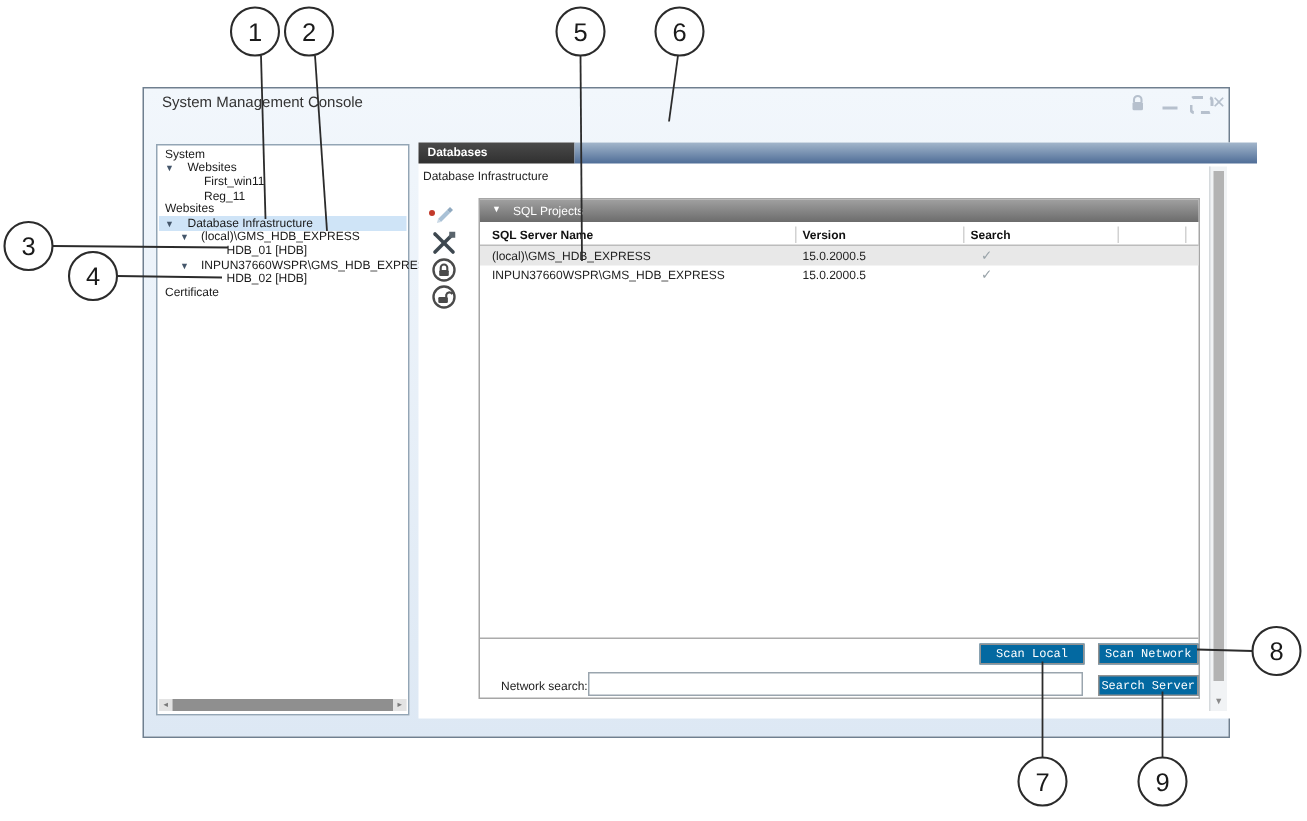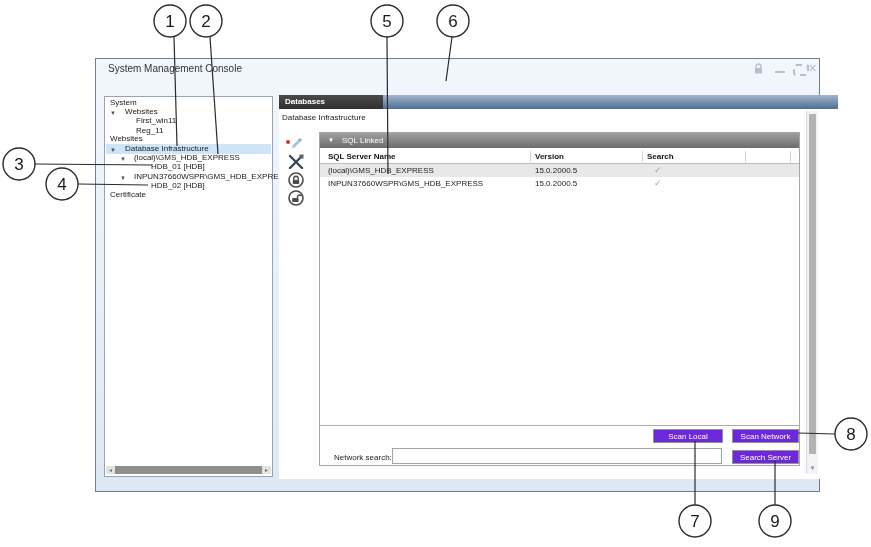--- a/index.html
+++ b/index.html
@@ -59,22 +59,22 @@
   .secheader .arr{position:absolute;left:8px;top:0;font-size:6px;}
   .secheader .stitle{position:absolute;left:22px;top:0;}
   .listarea{position:absolute;left:0;top:15px;right:0;height:277px;border-bottom:1px solid #ababab;}
   .thead{position:absolute;left:0;top:1px;right:0;height:14px;border-bottom:1px solid #bcbcbc;}
   .thead .col{position:absolute;top:3px;font-size:8px;font-weight:bold;color:#111;white-space:nowrap;}
   .sep{position:absolute;top:2px;height:11px;width:1px;background:#d2d2d2;}
   .drow{position:absolute;left:0;right:0;height:13px;font-size:8px;line-height:13px;color:#222;}
   .drow .cell{position:absolute;top:0;white-space:nowrap;}
   .row-alt{background:#e8e8e8;}
   .checkmark{color:#9aa4aa;font-size:9px;}
-  .btn{position:absolute;background:#6d28d9;border:1px solid #919191;color:#fff;font-size:8px;
-       text-align:center;line-height:13px;box-sizing:border-box;cursor:default;}
+  .btn{position:absolute;background:#0369a1;border:1px solid #919191;color:#fff;font-size:8px;
+       text-align:center;line-height:13px;box-sizing:border-box;cursor:default;font-family:Liberation Mono, monospace;}
   .mslabel{position:absolute;font-size:8px;color:#222;white-space:nowrap;}
   .msinput{position:absolute;border:1px solid #9aa5ae;background:#fff;font-size:8px;
            padding:0 3px;box-sizing:border-box;}
   
   .vscroll{position:absolute;left:710px;top:52px;width:11px;height:363px;background:#f1f3f5;
            border-left:1px solid #d6dadd;}
   .vthumb{position:absolute;left:2px;right:2px;top:3px;height:340px;background:#b3b3b3;}
   .varrow{position:absolute;left:0;right:0;bottom:1px;height:10px;font-size:6px;line-height:10px;
           text-align:center;color:#8a8a8a;}
   
@@ -174,21 +174,21 @@
     </svg>
     <svg class="toolicon" style="left:9px;top:95px;" viewBox="0 0 16 16">
       <circle cx="8" cy="8" r="7" fill="none" stroke="#4a4a4a" stroke-width="1.6"></circle>
       <path d="M9.5 8 V6.5 A2.2 2.2 0 0 1 13.6 6.2" fill="none" stroke="#4a4a4a" stroke-width="1.4"></path>
       <rect x="4.2" y="8" width="6.4" height="4" rx="0.8" fill="#4a4a4a"></rect>
     </svg>
 
     <div class="groupbox">
       <div class="secheader">
         <span class="arr">▼</span>
-        <span class="stitle">SQL Linked</span>
+        <span class="stitle">SQL Projects</span>
       </div>
       <div class="listarea">
         <div class="thead">
           <span class="col" style="left:8px">SQL Server Name</span>
           <span class="col" style="left:215px">Version</span>
           <span class="col" style="left:327px">Search</span>
           <span class="sep" style="left:210px"></span>
           <span class="sep" style="left:322px"></span>
           <span class="sep" style="left:425px"></span>
           <span class="sep" style="left:470px"></span>

